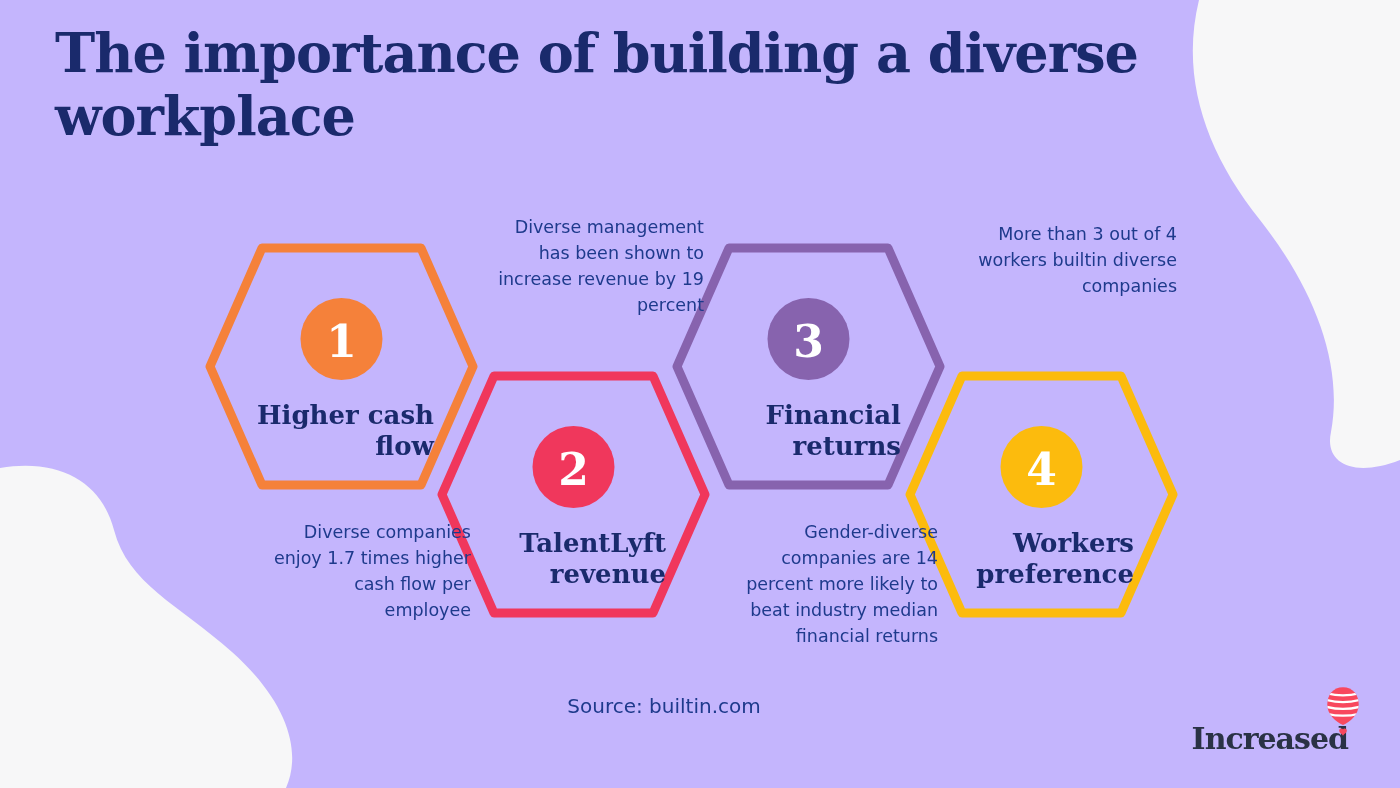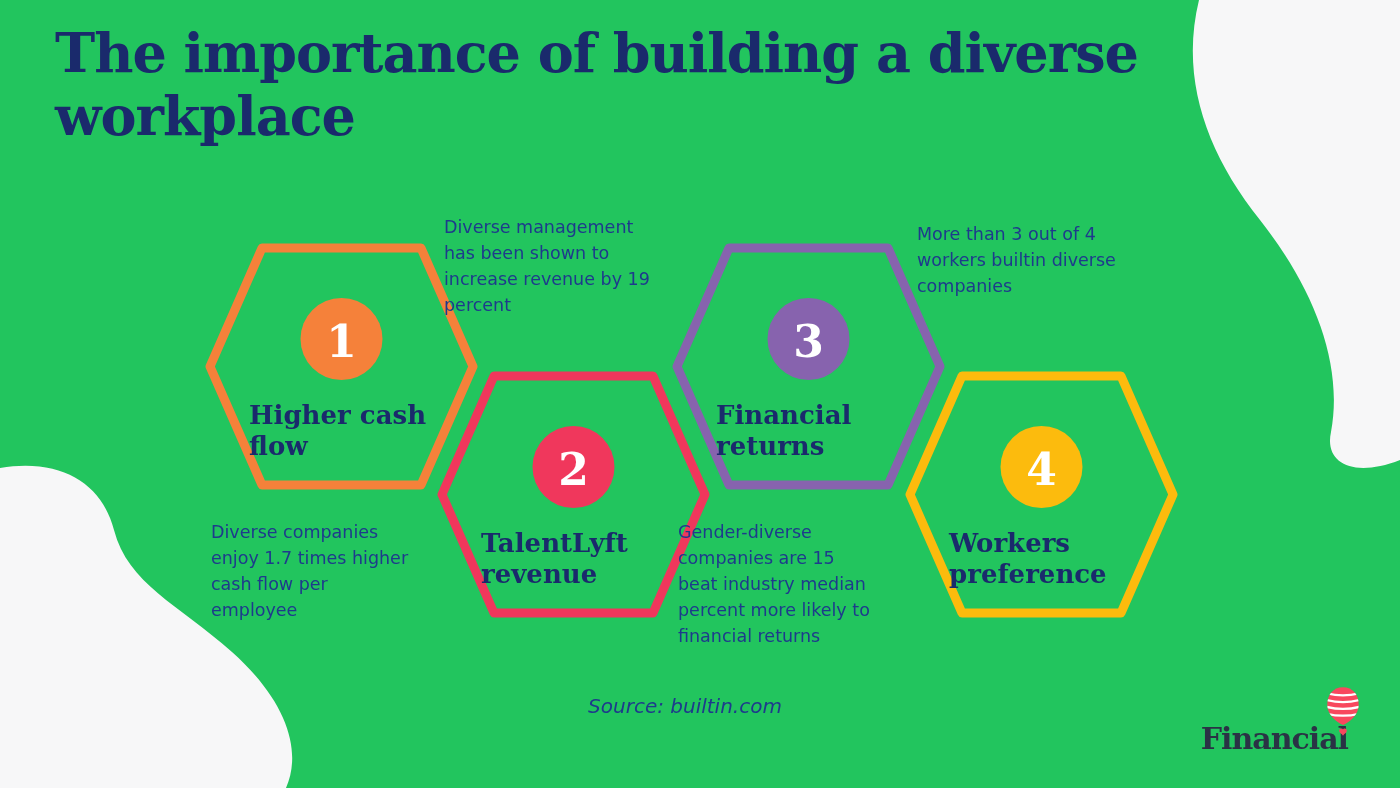--- a/index.html
+++ b/index.html
@@ -1,47 +1,47 @@
 <!DOCTYPE html>
 <html><head>
 <meta charset="utf-8">
 <style>
   html,body{margin:0;padding:0;background:#e9e9e9;}
   .canvas{
-    position:relative;width:1400px;height:788px;background:#22c55e;
+    position:relative;width:1400px;height:788px;background:#c4b5fd;
     overflow:hidden;font-family:"DejaVu Sans","Liberation Sans",sans-serif;
   }
   .bg-blobs{position:absolute;left:0;top:0;width:1400px;height:788px;}
   .page-title{
     position:absolute;left:55px;top:22px;width:1210px;
     font-family:"DejaVu Serif","Liberation Serif",serif;
     font-weight:bold;font-size:54px;line-height:1.17;letter-spacing:-1px;
     color:#1A2A6C;
   }
   .hex{position:absolute;width:273px;height:247px;}
   .hex svg{position:absolute;left:0;top:0;}
   .hex-number{
     font-family:"DejaVu Serif","Liberation Serif",serif;
     font-weight:bold;font-size:44px;
   }
   .hex-label{
     position:absolute;left:50%;top:157px;transform:translateX(-50%);
-    width:185px;text-align:left;
+    width:185px;text-align:right;
     font-family:"DejaVu Serif","Liberation Serif",serif;
     font-weight:bold;font-size:26px;line-height:1.18;color:#1A2A6C;
   }
   .desc{
     position:absolute;transform:translateX(-50%);
-    text-align:left;color:#1E3A8C;
+    text-align:right;color:#1E3A8C;
     font-size:17.5px;line-height:26px;
   }
   .desc span{display:block;}
   .source{
-    position:absolute;left:685px;top:694px;transform:translateX(-50%);
-    font-size:20px;color:#1E3A8C;font-style:italic;
+    position:absolute;left:664px;top:694px;transform:translateX(-50%);
+    font-size:20px;color:#1E3A8C;
   }
   .logo{position:absolute;right:52px;bottom:32px;}
   .logo-text{
     display:inline-block;
     font-family:"DejaVu Serif","Liberation Serif",serif;
     font-weight:bold;font-size:30px;letter-spacing:-1px;color:#2A3245;
   }
   .balloon{position:absolute;right:-12px;top:-36px;}
 </style>
 </head>
@@ -107,30 +107,30 @@
 
   <div class="desc" style="left:341px;top:519px;width:260px;">
     <span>Diverse companies</span>
     <span>enjoy 1.7 times higher</span>
     <span>cash flow per</span>
     <span>employee</span>
   </div>
 
   <div class="desc" style="left:808px;top:519px;width:260px;">
     <span>Gender-diverse</span>
-    <span>companies are 15</span>
+    <span>companies are 14</span>
+    <span>percent more likely to</span>
     <span>beat industry median</span>
-    <span>percent more likely to</span>
     <span>financial returns</span>
   </div>
 
   <div class="source">Source: builtin.com</div>
 
   <div class="logo">
-    <span class="logo-text">Financial</span>
+    <span class="logo-text">Increased</span>
     <svg class="balloon" width="34" height="52" viewBox="0 0 40 60">
       <defs>
         <clipPath id="bclip">
           <path d="M20,2 C31.5,2 38.5,11 38.5,22.5 C38.5,34 28,43 20,46.5 C12,43 1.5,34 1.5,22.5 C1.5,11 8.5,2 20,2 Z"></path>
         </clipPath>
       </defs>
       <path d="M20,2 C31.5,2 38.5,11 38.5,22.5 C38.5,34 28,43 20,46.5 C12,43 1.5,34 1.5,22.5 C1.5,11 8.5,2 20,2 Z" fill="#F8485E"></path>
       <g clip-path="url(#bclip)" stroke="#ffffff" stroke-width="2.6" fill="none">
         <path d="M0,9 Q20,14 40,9"></path>
         <path d="M0,17 Q20,22 40,17"></path>

